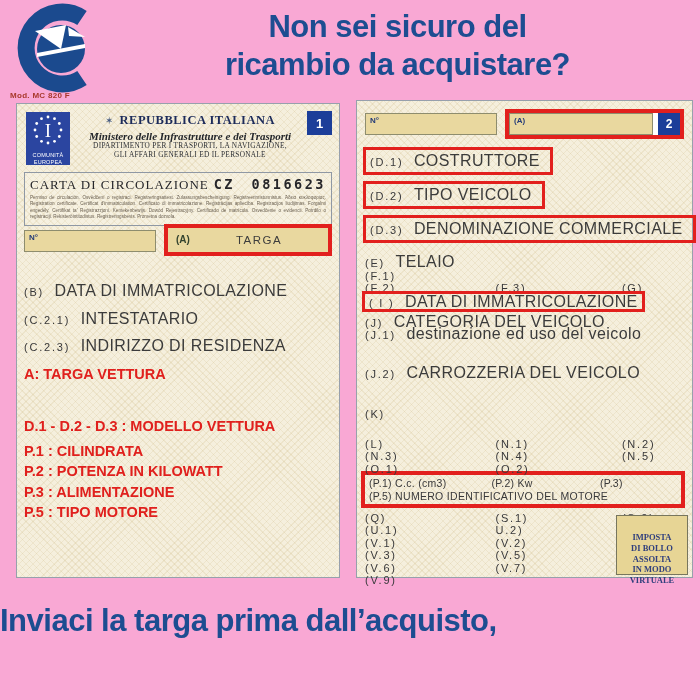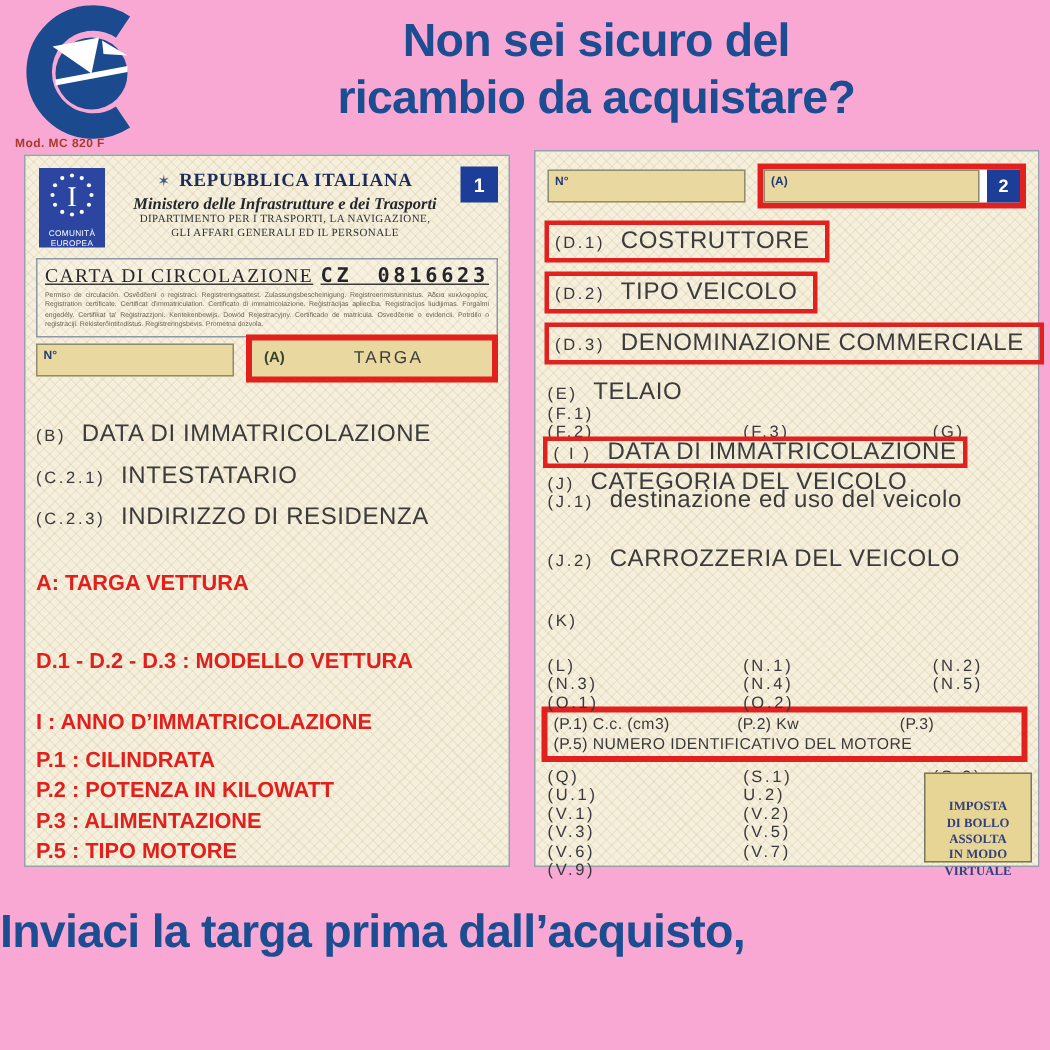--- a/index.html
+++ b/index.html
@@ -31,21 +31,21 @@
   .rep-line{font-family:"Liberation Serif",serif;font-weight:bold;font-size:12.5px;letter-spacing:.5px;}
   .italy-emblem{color:#44597f;font-family:"DejaVu Sans",sans-serif;font-size:10px;margin-right:2px;}
   .min-line{font-family:"Liberation Serif",serif;font-style:italic;font-weight:bold;font-size:11px;color:#23262b;margin-top:2px;}
   .dep-line{font-family:"Liberation Serif",serif;font-size:7.3px;color:#2c2f35;letter-spacing:.3px;line-height:8.5px;}
   .page-badge{width:25px;height:24px;background:#1c3e99;color:#fff;font-weight:bold;font-size:13px;
               display:flex;align-items:center;justify-content:center;}
   .badge-left{position:absolute;right:0;top:2px;}
 
   
   .carta-box{border:1px solid #8f98a4;margin-top:3px;padding:3px 5px 4px;background:rgba(255,255,255,.12);}
-  .carta-row{display:flex;justify-content:space-between;align-items:baseline;text-decoration:underline;}
+  .carta-row{display:flex;justify-content:space-between;align-items:baseline;}
   .carta-title{font-family:"Liberation Serif",serif;font-size:13px;letter-spacing:1px;color:#26262a;}
   .carta-serial{font-family:"DejaVu Sans Mono",monospace;font-weight:bold;font-size:13.5px;letter-spacing:2.5px;word-spacing:6px;color:#26262a;}
   .fine-print{font-size:4.6px;line-height:6.4px;color:#6b6152;text-align:justify;margin-top:2px;}
 
   
   .fields-row{display:flex;margin-top:4px;height:26px;align-items:flex-start;gap:8px;position:relative;}
   .tan-field{background:#e9d89f;border:1px solid #8e8d6e;box-sizing:border-box;}
   .n-field{width:132px;height:22px;font-size:8px;font-weight:bold;color:#233a78;padding:2px 4px;}
   .red-frame{border:4px solid #e2201d;box-sizing:border-box;}
   .a-frame-left{flex:1;height:32px;transform:translateY(-6px);background:#e9d89f;
@@ -60,21 +60,21 @@
   .code{letter-spacing:1.8px;font-size:11px;color:#38383a;}
   .lbl{font-size:16px;letter-spacing:.4px;color:#3b3b3b;margin-left:6px;}
   .lbl-lower{text-transform:none;}
   .lrow{height:14px;white-space:nowrap;}
   .lrow-b{margin-top:26px;}
   .lrow-c1{margin-top:14px;}
   .lrow-c2{margin-top:13px;}
 
   
   .ann{font-weight:bold;font-size:14.5px;line-height:15px;color:#e0201d;white-space:nowrap;}
-  .ann-0{margin-top:32px;}
+  .ann-0{margin-top:16px;}
   .ann-1{margin-top:37px;}
   .ann-2{margin-top:26px;}
   .ann-3{margin-top:10px;}
   .ann-4,.ann-5,.ann-6{margin-top:5.5px;}
 
   
   .d-box{display:inline-block;border:3px solid #e2201d;padding:2px 10px 2px 4px;margin-left:-2px;white-space:nowrap;}
   .d-wrap-0{margin-top:8px;}
   .d-wrap-1{margin-top:6px;}
   .d-wrap-2{margin-top:6px;}
@@ -176,21 +176,20 @@
       <span class="lbl">INTESTATARIO</span>
     </div>
     <div class="lrow lrow-c2">
       <span class="code">(C.2.3)</span>
       <span class="lbl">INDIRIZZO DI RESIDENZA</span>
     </div>
 
     <div>
       <div class="ann ann-0">A: TARGA VETTURA</div>
       <div class="ann ann-1">D.1 - D.2 - D.3 : MODELLO VETTURA</div>
-      <div class="ann ann-2">I : ANNO D’IMMATRICOLAZIONE</div>
       <div class="ann ann-3">P.1 : CILINDRATA</div>
       <div class="ann ann-4">P.2 : POTENZA IN KILOWATT</div>
       <div class="ann ann-5">P.3 : ALIMENTAZIONE</div>
       <div class="ann ann-6">P.5 :  TIPO MOTORE</div>
     </div>
   </section>
 
   <section class="panel panel-right">
 
     <div class="fields-row">

